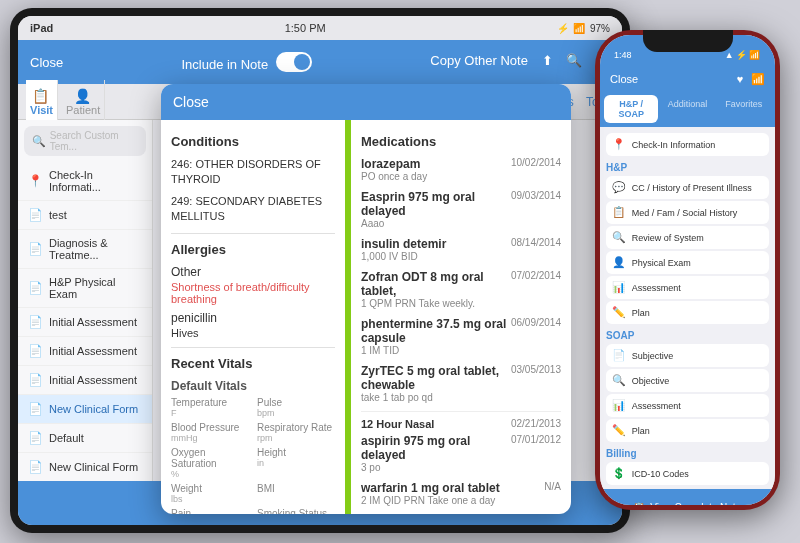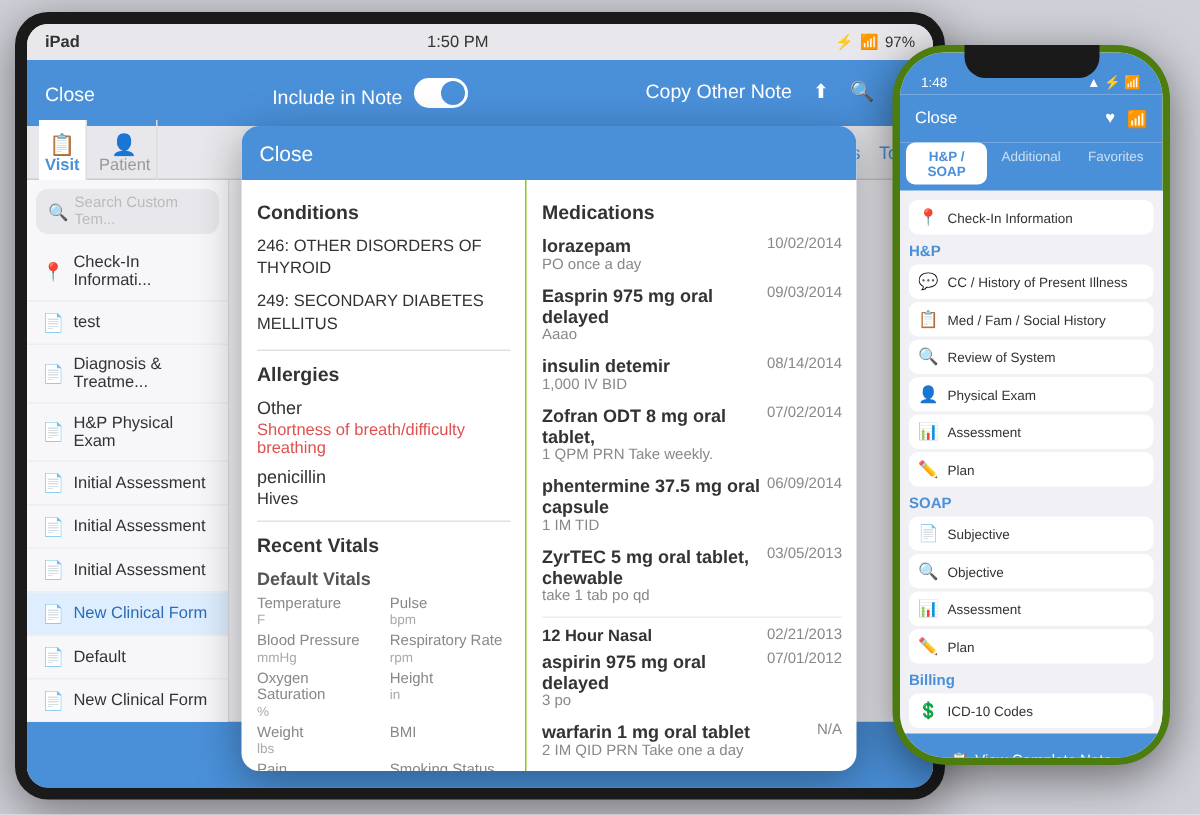--- a/index.html
+++ b/index.html
@@ -213,21 +213,21 @@
       font-size: 14px;
       font-weight: 500;
     }
     .modal-body {
       display: flex;
       height: calc(100% - 36px);
       overflow: hidden;
     }
     .modal-left {
       width: 190px;
-      border-right: 1px solid #84cc16;
+      border-right: 6px solid #84cc16;
       overflow-y: auto;
       padding: 10px;
       flex-shrink: 0;
     }
     .modal-right {
       flex: 1;
       overflow-y: auto;
       padding: 10px;
     }
     .modal-section-title {
@@ -312,21 +312,21 @@
       padding-top: 6px;
     }
 
     
     .iphone-outer {
       position: absolute;
       right: 20px;
       top: 30px;
       width: 185px;
       height: 480px;
-      background: #4d7c0f;
+      background: #7f1d1d;
       border-radius: 36px;
       box-shadow: 0 8px 32px rgba(0,0,0,0.5);
     }
     .iphone-notch {
       position: absolute;
       top: 0;
       left: 50%;
       transform: translateX(-50%);
       width: 90px;
       height: 22px;

